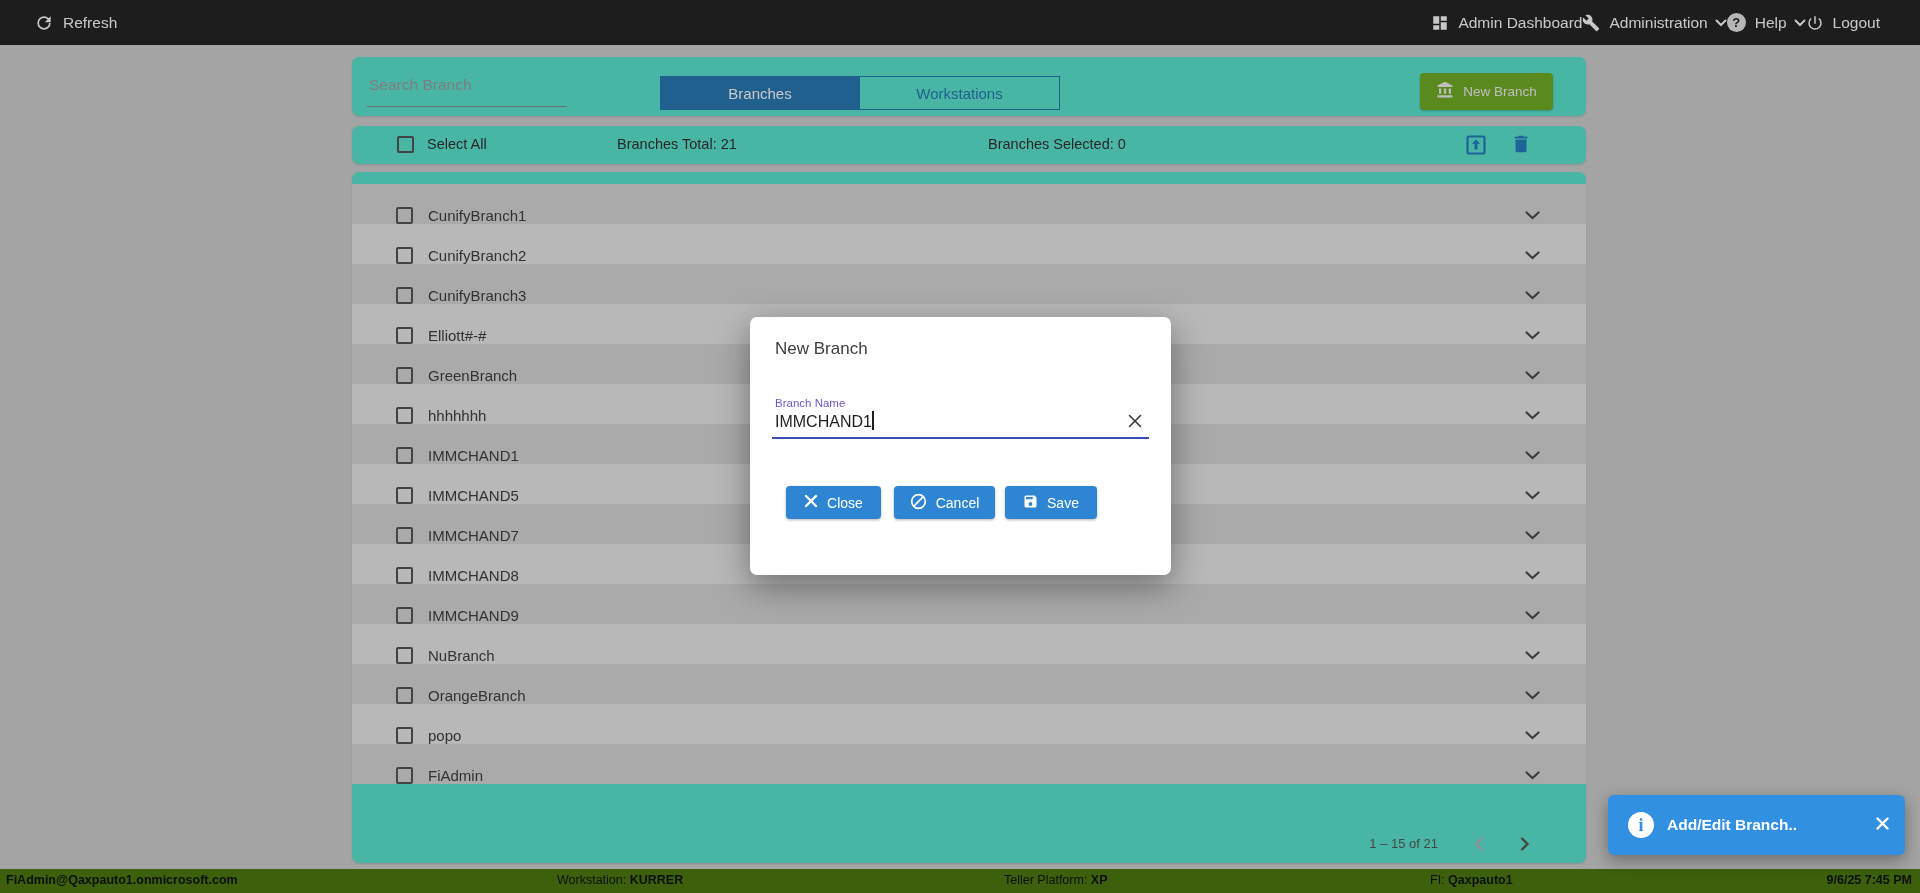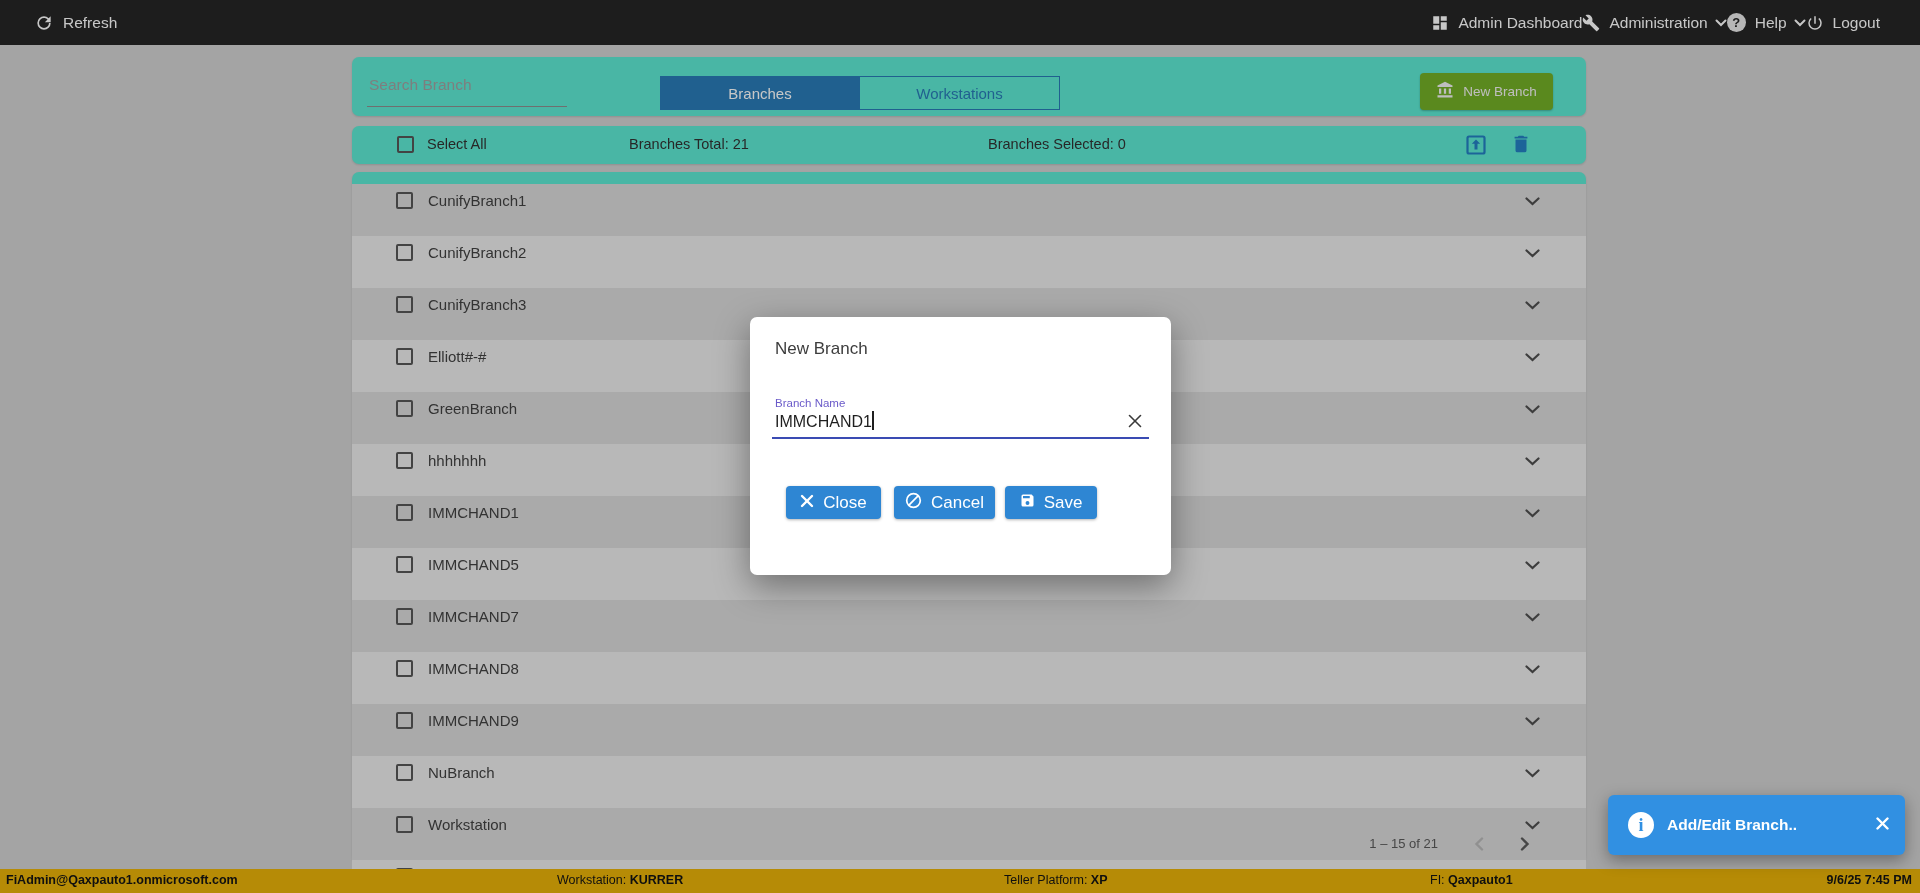--- a/index.html
+++ b/index.html
@@ -39,40 +39,40 @@
   .new-branch-btn { position:absolute; left:1068px; top:16px; width:133px; height:37px;
                     background:#74b027; color:#f4f4f4; border:none; border-radius:4px;
                     display:flex; align-items:center; justify-content:center; gap:9px;
                     font-family:inherit; font-size:13.5px; cursor:pointer; box-shadow:0 1px 2px rgba(0,0,0,0.25); }
 
   
   .checkbox { display:inline-block; width:17px; height:17px; border:2px solid #565656;
               border-radius:2px; background:transparent; flex:none; cursor:pointer; }
   .header-card .checkbox { position:absolute; left:45px; top:10px; }
   .select-all-label { position:absolute; left:75px; top:10px; font-size:14.5px; color:#333333; }
-  .total-label    { position:absolute; left:277px; top:10px; font-size:14.5px; color:#333333; }
+  .total-label    { position:absolute; left:265px; top:10px; font-size:14.5px; color:#333333; }
   .selected-label { position:absolute; left:636px; top:10px; font-size:14.5px; color:#333333; }
   .icon-btn { position:absolute; top:7px; background:none; border:none; color:#2480c4; cursor:pointer; }
   .export-btn { left:1112px; }
   .trash-btn  { left:1158px; }
 
   
   .branch-list { position:absolute; top:12px; left:0; width:1234px; }
-  .branch-row { height:52px; display:flex; align-items:flex-start; padding:8px 46px 0 44px; background:#ececec; cursor:pointer; }
+  .branch-row { height:40px; display:flex; align-items:flex-end; padding:0 46px 0 44px; background:#ececec; cursor:pointer; }
   .branch-row:nth-child(odd) { background:#dadada; }
   .branch-row .branch-name { margin-left:15px; font-size:15px; color:#424242; flex:1; }
   .branch-row .chev { color:#4f4f4f; }
   .pagination { position:absolute; right:56px; bottom:12px; display:flex; align-items:center; gap:36px; }
   .page-range { font-size:13px; color:#5a5a5a; }
   .page-btn { background:none; border:none; cursor:pointer; display:flex; align-items:center; }
   .page-btn.disabled { color:#b9b9b9; }
   .page-btn.enabled  { color:#5a5a5a; }
 
   
-  .statusbar { position:absolute; left:0; bottom:0; width:1920px; height:24px; background:#eab308;
+  .statusbar { position:absolute; left:0; bottom:0; width:1920px; height:24px; background:#4d7c0f;
                font-size:12.5px; color:#141414;text-align:center; }
   .statusbar .sb-item { position:absolute; top:4px; white-space:nowrap; }
   .sb-user { left:6px; font-weight:bold; }
   .sb-workstation { left:557px; }
   .sb-teller { left:1004px; }
   .sb-fi { left:1430px; }
   .sb-date { right:8px; font-weight:bold; }
   .sb-val { font-weight:bold; }
 
   
@@ -81,21 +81,21 @@
            border-radius:7px; box-shadow:0 11px 35px rgba(0,0,0,0.4); z-index:50; }
   .modal-title { position:absolute; left:25px; top:22px; font-size:17px; color:#3d3d3d; }
   .field-label { position:absolute; left:25px; top:80px; font-size:11.5px; color:#6a5ac9; }
   .field-input { position:absolute; left:25px; top:93px; width:330px; height:24px; border:none; outline:none;
                  font-family:inherit; font-size:16px; color:#1f1f1f; background:transparent; }
   .text-caret { position:absolute; left:122px; top:94px; width:1.5px; height:19px; background:#1f1f1f; }
   .clear-btn { position:absolute; right:28px; top:96px; background:none; border:none; cursor:pointer; color:#3a3a3a; }
   .field-underline { position:absolute; left:22px; top:120px; width:377px; height:2px; background:#3a4bb3; }
   .modal-btn { position:absolute; top:169px; height:33px; background:#2e86d3; color:#ffffff; border:none;
                border-radius:4px; display:flex; align-items:center; justify-content:center; gap:9px;
-               font-family:inherit; font-size:17px; cursor:pointer; box-shadow:0 1px 3px rgba(0,0,0,0.3); }
+               font-family:inherit; font-size:14px; cursor:pointer; box-shadow:0 1px 3px rgba(0,0,0,0.3); }
   .btn-close  { left:36px;  width:95px; }
   .btn-cancel { left:144px; width:101px; }
   .btn-save   { left:255px; width:92px;text-align:right; }
 
   
   .toast { position:absolute; left:1608px; top:795px; width:297px; height:60px; background:#3190e2;
            border-radius:6px; box-shadow:0 5px 16px rgba(0,0,0,0.35); z-index:60;
            display:flex; align-items:center; padding:0 16px 0 20px; }
   .info-circle { width:26px; height:26px; border-radius:50%; background:#ffffff; color:#3190e2;
                  font-family:"Liberation Serif", serif; font-weight:bold; font-size:18px;
@@ -322,21 +322,21 @@
     <span class="branch-name">NuBranch</span>
     <span class="chev">
       <svg width="15" height="9" viewBox="0 0 15 9" fill="none" stroke="currentColor" stroke-width="2.2" stroke-linecap="round">
                 <polyline points="1.5,1.5 7.5,7 13.5,1.5"></polyline>
               </svg>
     </span>
   </div>
 
   <div class="branch-row">
     <span class="checkbox"></span>
-    <span class="branch-name">Workstation</span>
+    <span class="branch-name">OrangeBranch</span>
     <span class="chev">
       <svg width="15" height="9" viewBox="0 0 15 9" fill="none" stroke="currentColor" stroke-width="2.2" stroke-linecap="round">
                 <polyline points="1.5,1.5 7.5,7 13.5,1.5"></polyline>
               </svg>
     </span>
   </div>
 
   <div class="branch-row">
     <span class="checkbox"></span>
     <span class="branch-name">popo</span>

